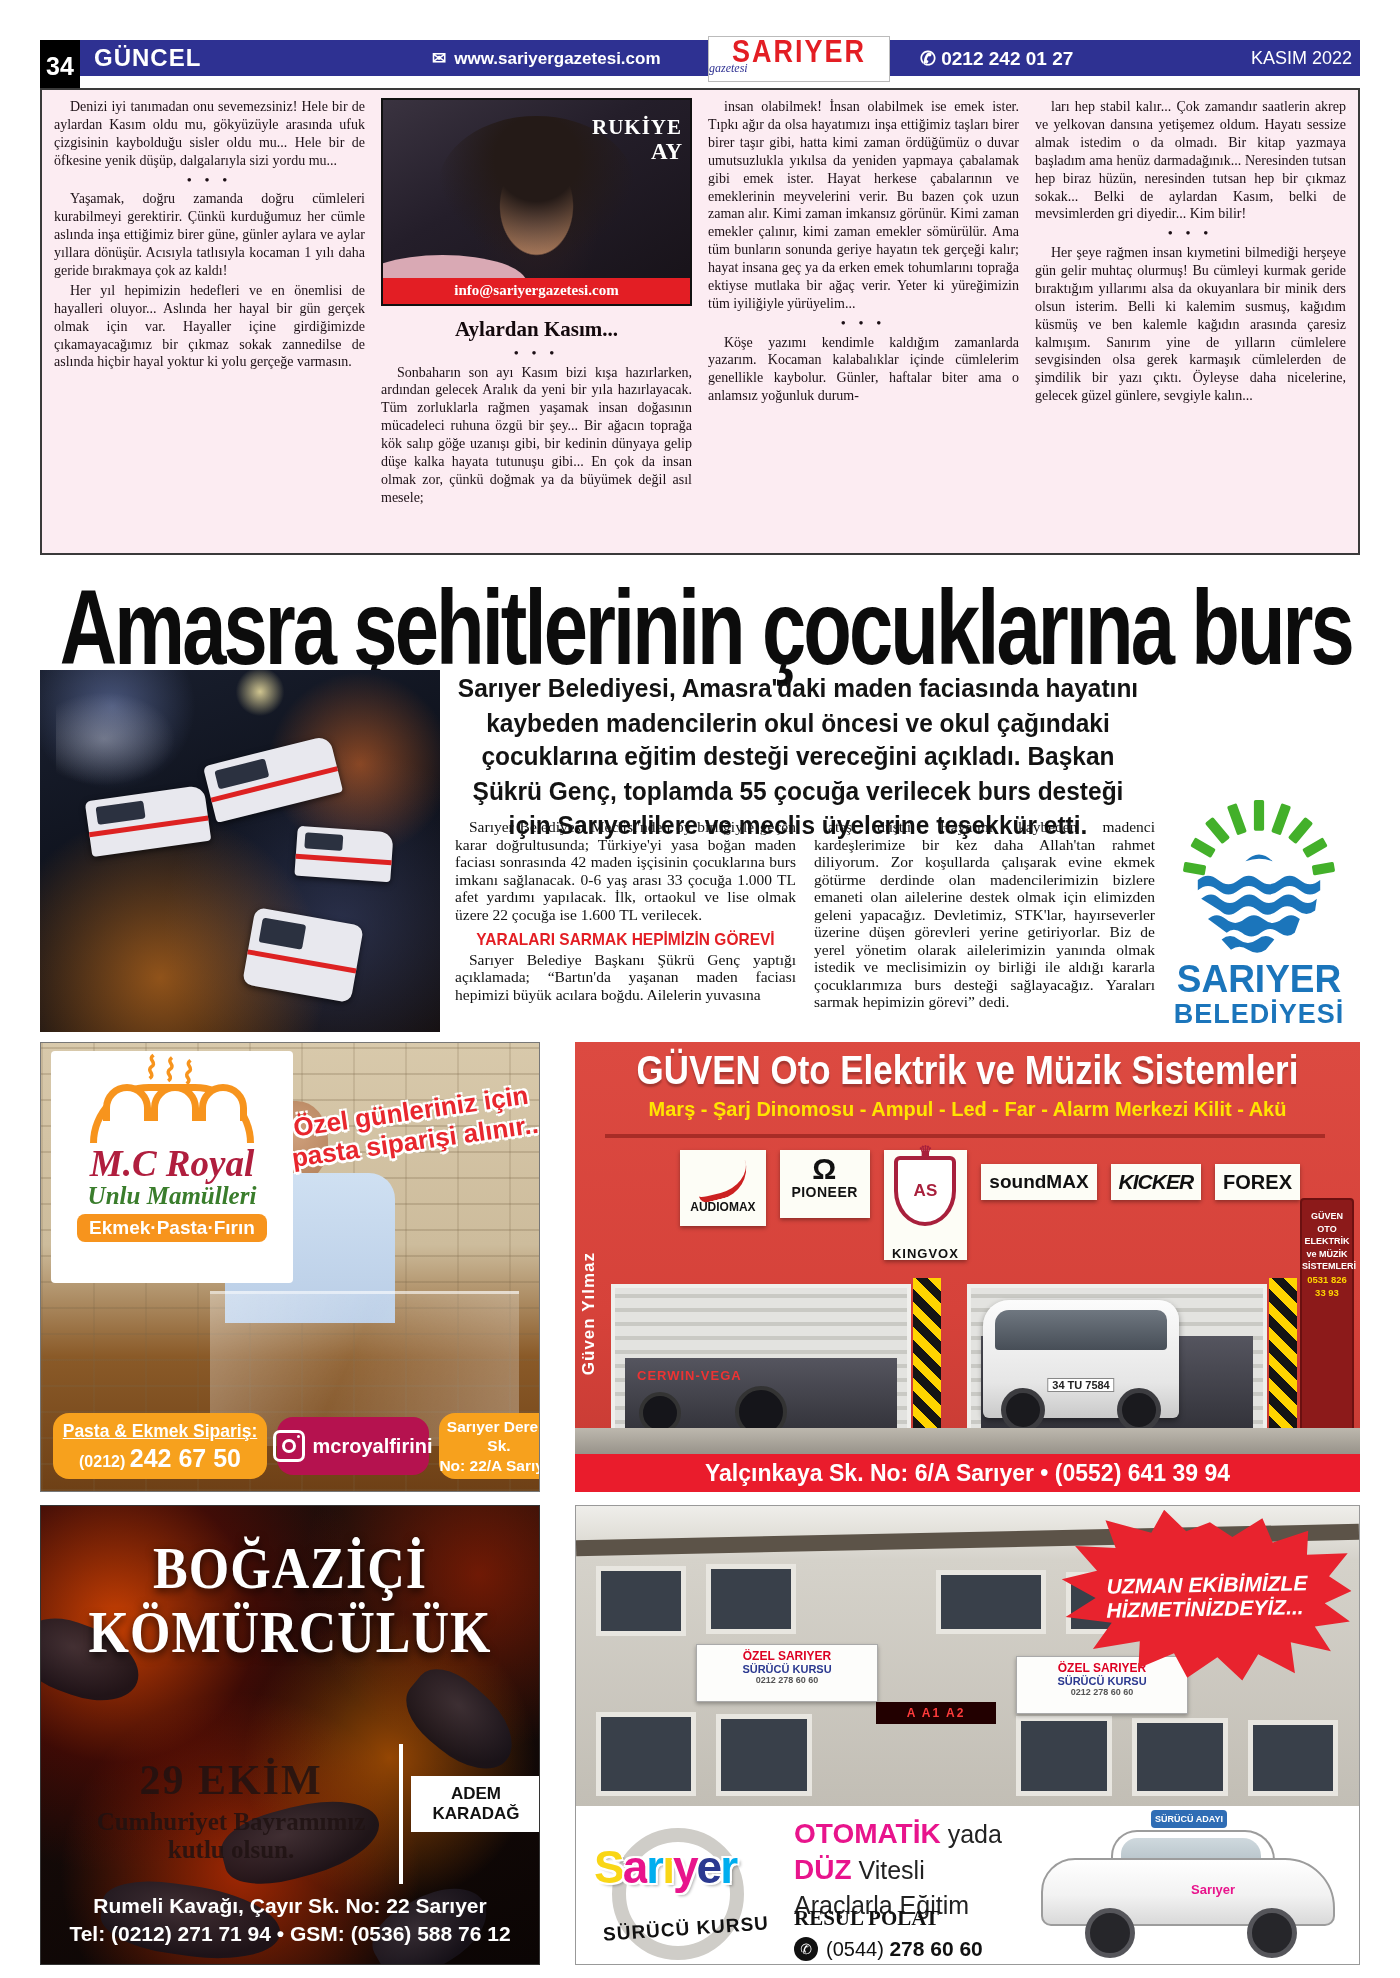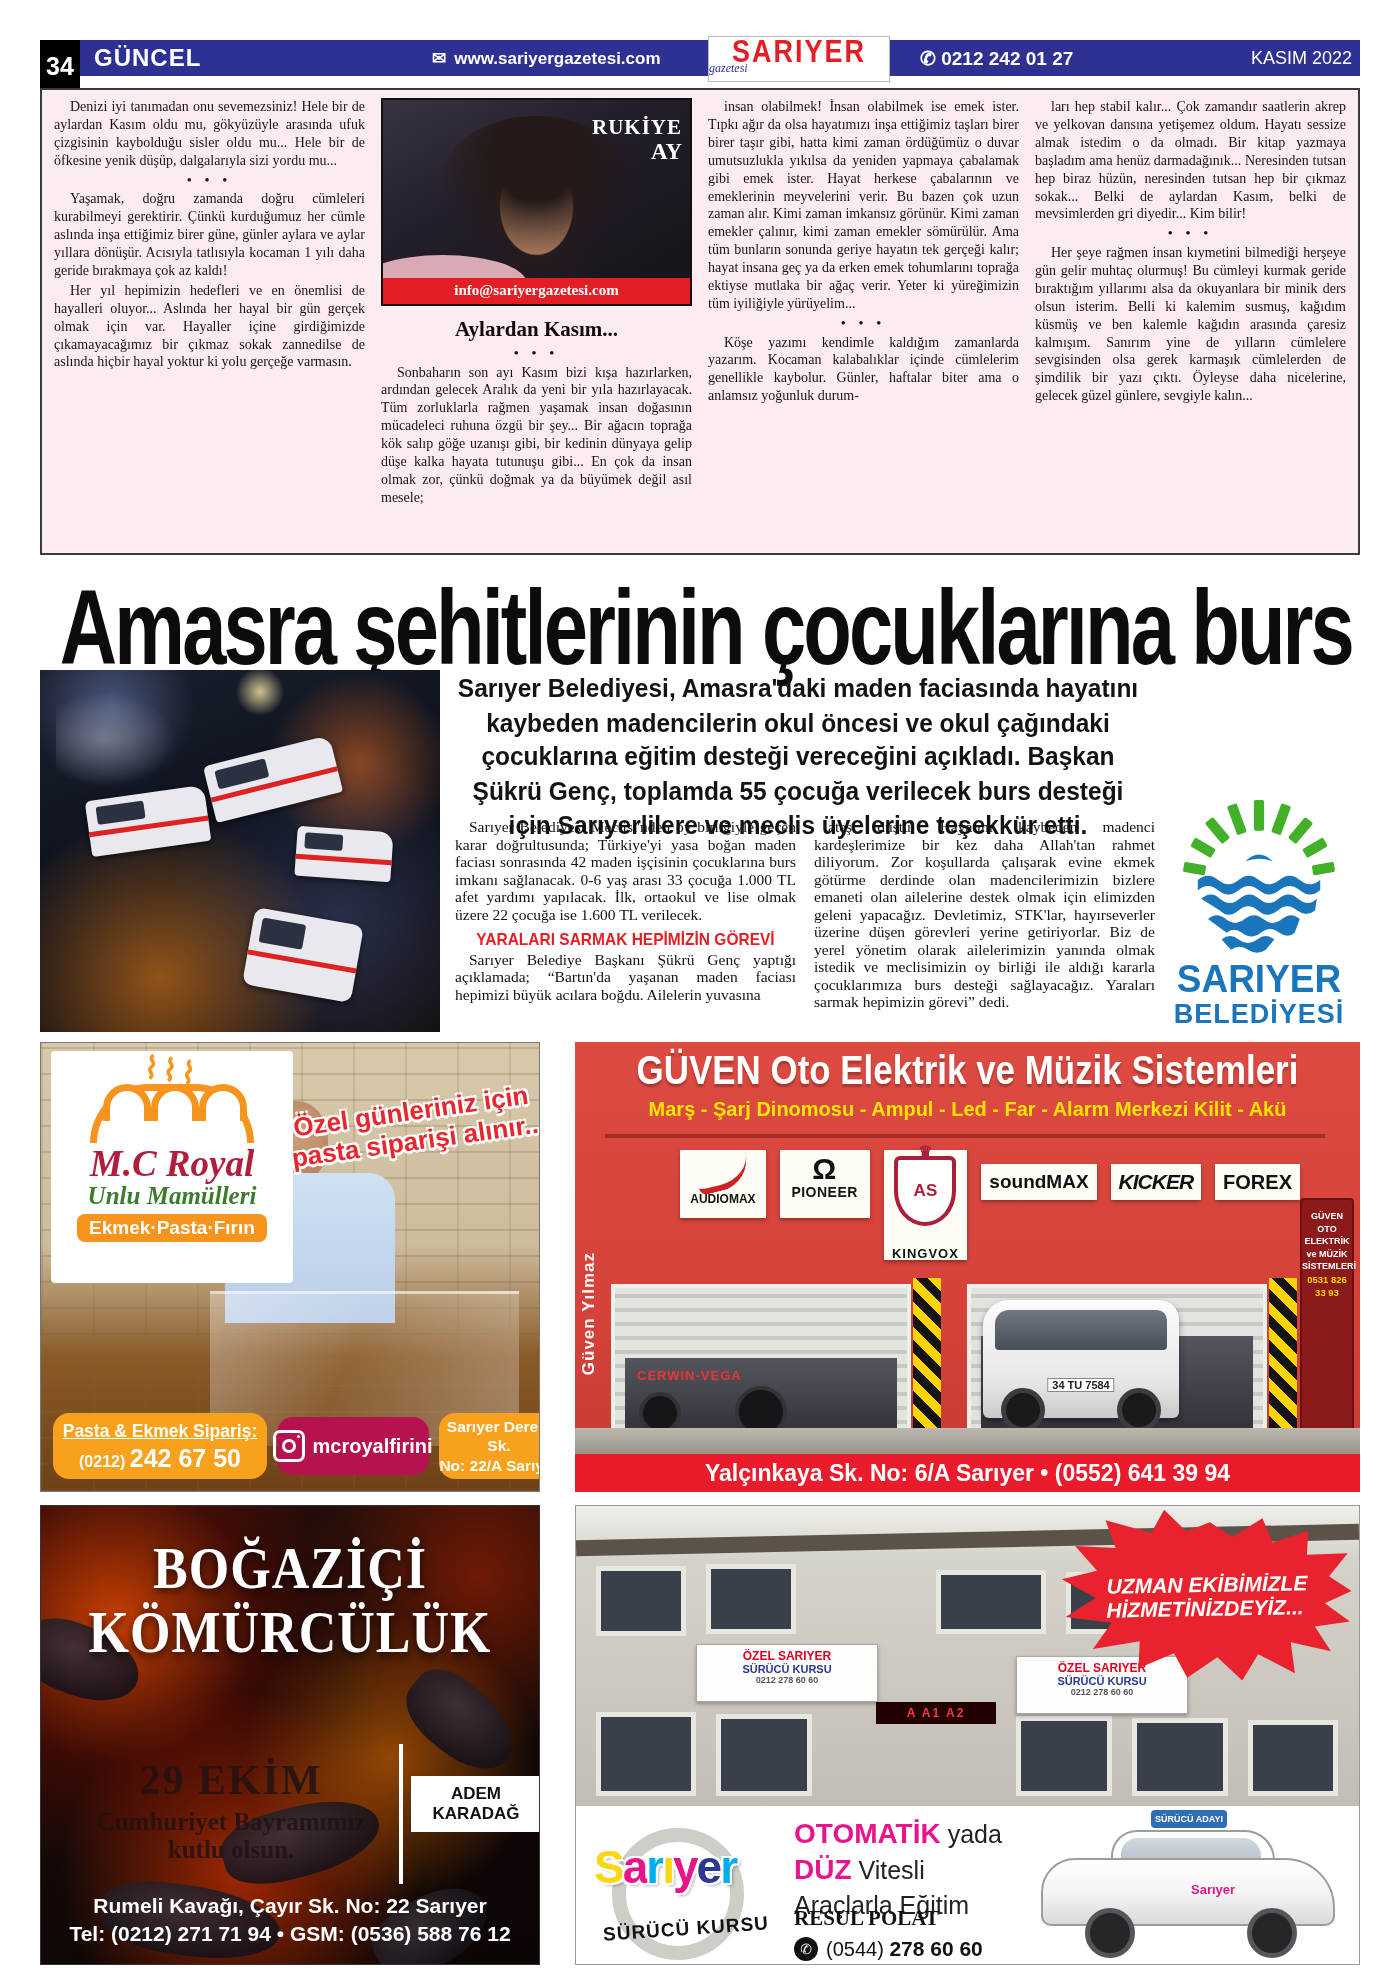--- a/index.html
+++ b/index.html
@@ -98,21 +98,21 @@
   .p2 .ig{font-weight:bold;font-size:20px;}
   .mc-pill.p3{left:398px;width:120px;height:66px;background:#f7a11d;font-weight:bold;font-size:15.5px;line-height:1.25;display:flex;flex-direction:column;justify-content:center;}
 
   
   .guven{left:575px;top:1042px;width:785px;height:450px;background:linear-gradient(180deg,#dc4a41 0%,#d6423a 60%,#c53a33 100%);overflow:hidden;box-sizing:border-box;}
   .gv-title{position:absolute;left:0;top:8px;width:100%;text-align:center;color:#fff;font-weight:bold;font-size:36px;transform:scale(0.97,1.12);text-shadow:0 2px 2px rgba(0,0,0,.25);}
   .gv-sub{position:absolute;left:0;top:56px;width:100%;text-align:center;color:#ffe400;font-weight:bold;font-size:20px;transform:scaleY(1.05);}
   .gv-rail{position:absolute;left:30px;top:92px;width:720px;height:4px;background:#a82c26;}
   .gv-logos{position:absolute;left:105px;top:108px;width:620px;display:flex;align-items:flex-start;gap:14px;}
   .gv-box{background:#fdfdf6;color:#111;text-align:center;box-shadow:0 2px 4px rgba(0,0,0,.35);}
-  .gv-audiomax{width:88px;height:64px;font-weight:bold;font-size:12px;padding-top:4px;}
+  .gv-audiomax{width:88px;height:64px;font-weight:bold;font-size:12px;padding-top:12px;}
   .gv-audiomax .sw{display:block;width:54px;height:26px;margin:4px auto 2px auto;border-bottom:6px solid #cc2222;border-radius:0 0 40px 10px;transform:rotate(-14deg);}
   .gv-pioneer{width:92px;height:68px;font-weight:bold;font-size:14px;letter-spacing:.5px;}
   .gv-pioneer .om{font-size:30px;line-height:1.0;display:block;margin-top:4px;}
   .gv-crest{width:86px;height:106px;padding-top:4px;}
   .gv-shield{width:54px;height:62px;margin:2px auto 0 auto;background:#fff;border:4px solid #a8203c;border-radius:6px 6px 50% 50%;color:#a8203c;font-weight:bold;font-size:17px;display:flex;align-items:center;justify-content:center;position:relative;}
   .gv-shield:before{content:"♛";position:absolute;top:-18px;left:50%;transform:translateX(-50%);color:#a8203c;font-size:16px;}
   .gv-crest .kv{font-weight:bold;font-size:13px;letter-spacing:1px;margin-top:20px;}
   .gv-flat{height:36px;display:flex;align-items:center;justify-content:center;padding:0 8px;margin-top:14px;}
   .gv-soundmax{font-weight:bold;font-size:19px;}
   .gv-kicker{font-weight:bold;font-style:italic;font-size:21px;letter-spacing:-1px;}

